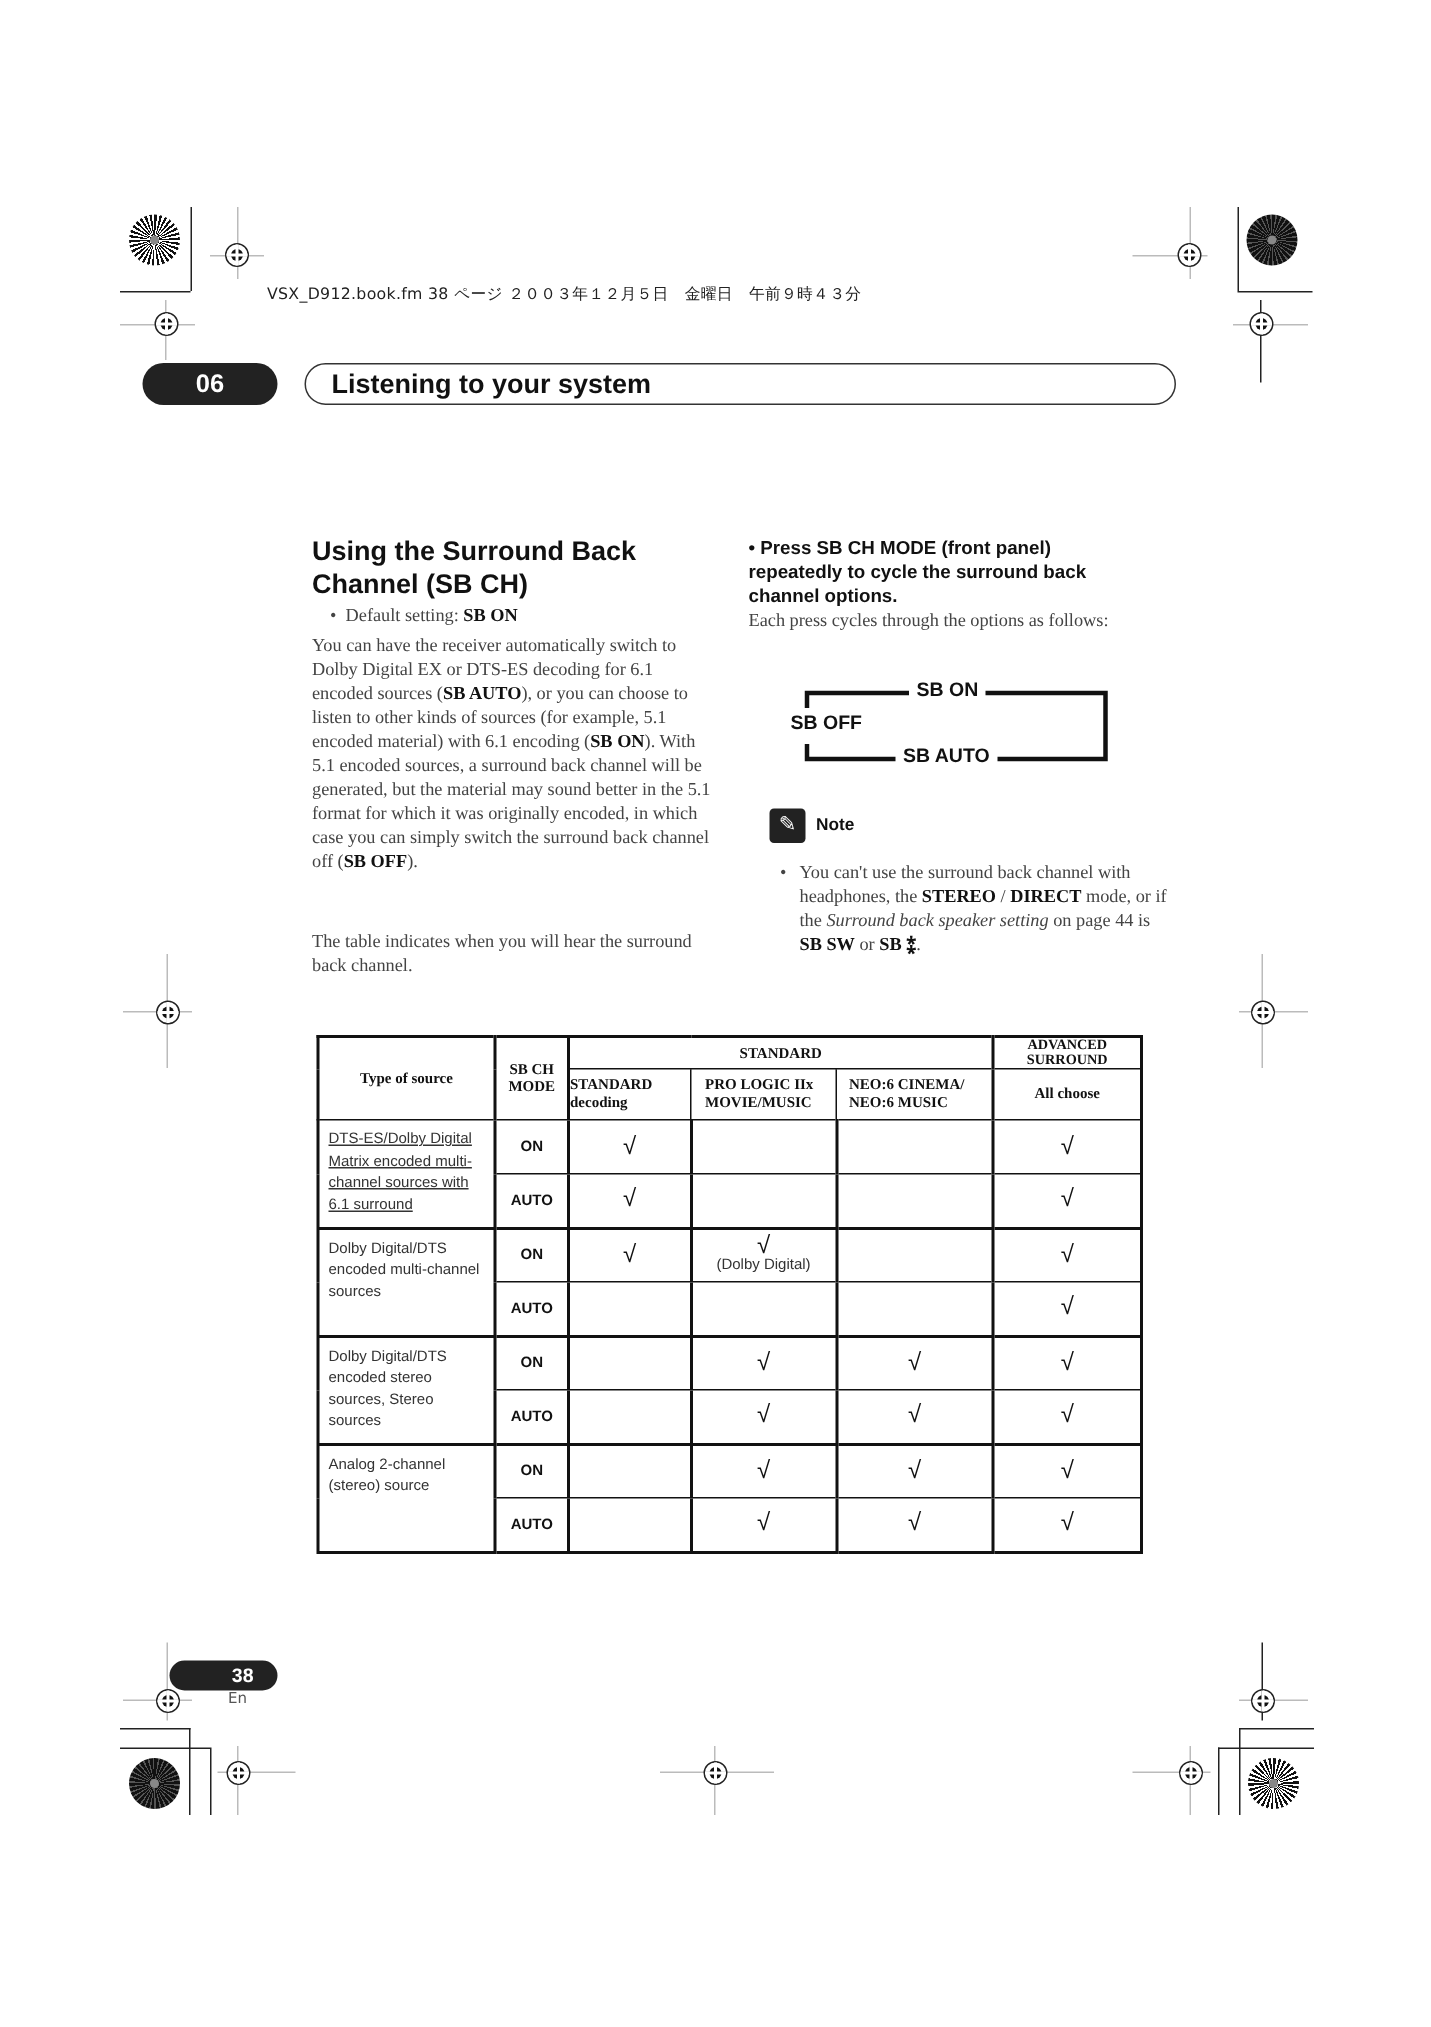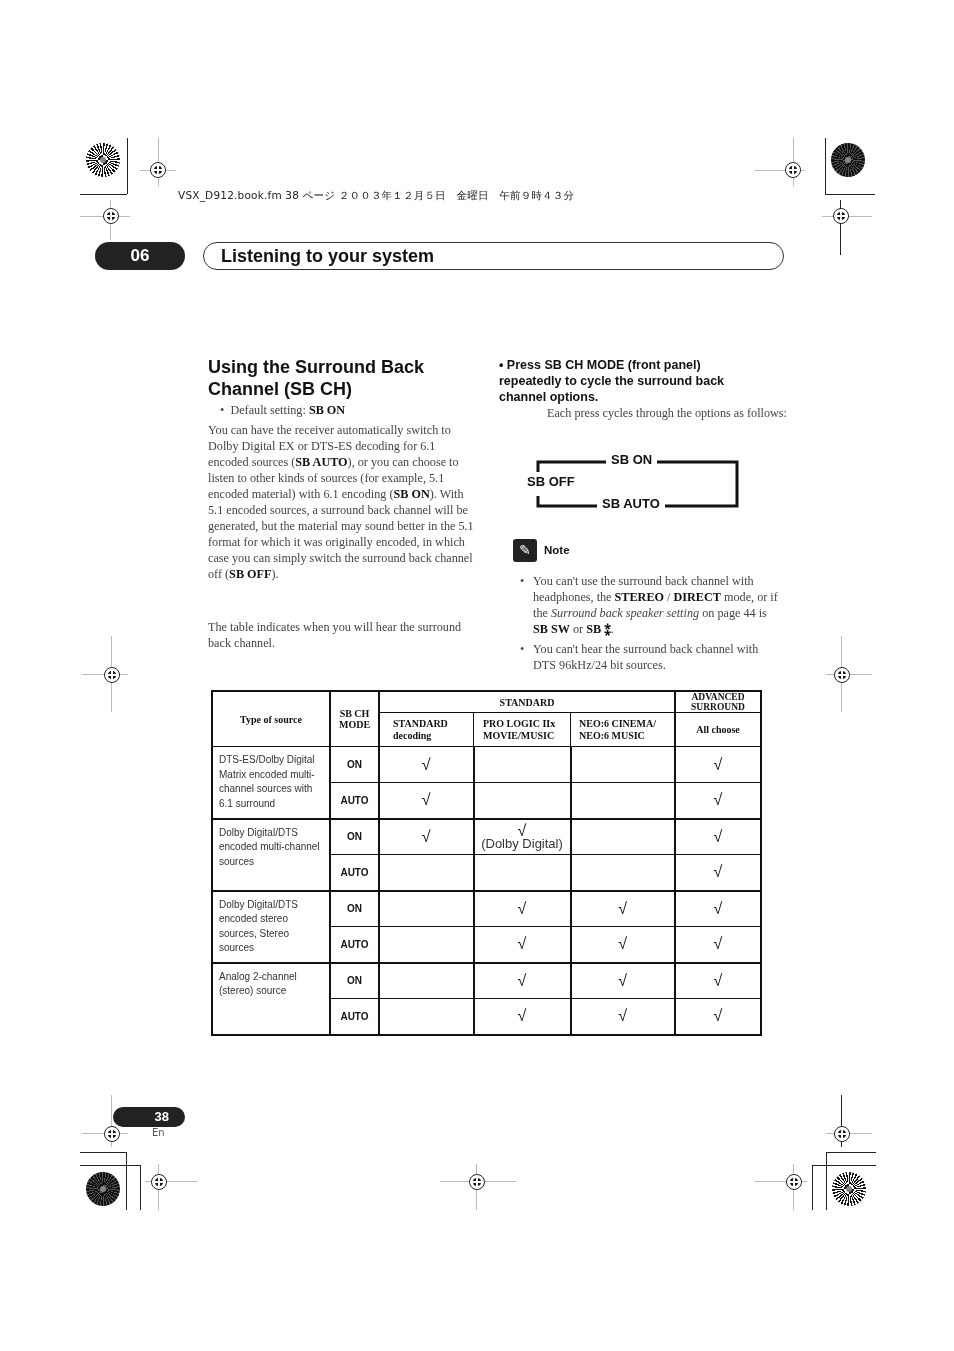--- a/index.html
+++ b/index.html
@@ -33,42 +33,42 @@
   .h1 { position: absolute; left: 208px; top: 356px; width: 280px; font-weight: bold; font-size: 18px;
         line-height: 22px; color: #111; font-family: "Liberation Sans", sans-serif; }
   .para { font-size: 12.2px; line-height: 16px; color: #444; font-family: Liberation Serif, serif; }
   .para b { color: #111; }
   .bullet-default { position: absolute; left: 220px; top: 402px; }
   .body1 { position: absolute; left: 208px; top: 422px; width: 270px; }
   .body2 { position: absolute; left: 208px; top: 619px; width: 270px; }
 
   .step { position: absolute; left: 499px; top: 357px; width: 265px; font-weight: bold; font-size: 12.5px;
           line-height: 16px; color: #111; font-family: "Liberation Sans", sans-serif; }
-  .step-body { position: absolute; left: 499px; top: 405px; width: 265px; margin-left: 48px; }
+  .step-body { position: absolute; left: 499px; top: 405px; width: 265px; }
 
   .cycle { position: absolute; left: 520px; top: 450px; width: 225px; height: 62px; }
   .cycle .lbl { position: absolute; font-weight: bold; font-size: 13px; background: #fff; padding: 0 5px;
                 color: #111; font-family: "Liberation Sans", sans-serif; }
 
   .note-icon { position: absolute; left: 513px; top: 539px; width: 24px; height: 23px; background: #222;
                border-radius: 3px; color: #fff; font-size: 14px; text-align: center; line-height: 23px; }
   .note-title { position: absolute; left: 544px; top: 544px; font-weight: bold; font-size: 11.5px; color: #111;
                 font-family: "Liberation Sans", sans-serif; }
   .notes { position: absolute; left: 508px; top: 561px; width: 262px; margin: 12px; padding: 0; list-style: none; }
   .notes li { position: relative; padding-left: 13px; margin-bottom: 4px; }
   .notes li::before { content: "•"; position: absolute; left: 0; top: 0; color: #444; }
 
   table.sbtable { position: absolute; left: 211px; top: 690px; width: 551px; border-collapse: collapse;
                   border: 2px solid #111; font-family: "Liberation Sans", sans-serif; }
   .sbtable th, .sbtable td { border: 1px solid #111; padding: 0; }
   .sbtable th { font-size: 10px; font-weight: bold; color: #111; font-family: Liberation Serif, serif; }
   .sbtable .src { font-size: 10px; color: #333; text-align: left; vertical-align: top; padding: 6px 5px 4px 6px; line-height: 14.5px; font-weight: normal; }
   .sbtable .mode { font-size: 10px; font-weight: bold; text-align: center; color: #111; border-left: 2px solid #111; border-right: 2px solid #111; }
   .sbtable .chk { text-align: center; font-size: 16px; color: #111; }
-  .sbtable .sub { display: block; font-size: 13px; color: #333; line-height: 11px; }
+  .sbtable .sub { display: block; font-size: 10px; color: #333; line-height: 11px; }
   .sbtable tbody tr { height: 36px; }
   .sbtable tr.grp-end td { border-bottom: 2px solid #111; }
   .adv-col { border-left: 2px solid #111 !important; margin-top: 16px; }
 
   .page-pill { position: absolute; left: 113px; top: 1107px; width: 72px; height: 20px; background: #222;
                border-radius: 10px; color: #fff; font-weight: bold; font-size: 13px; text-align: right;
                padding-right: 16px; box-sizing: border-box; line-height: 20px; font-family: "Liberation Sans", sans-serif; }
   .page-lang { position: absolute; left: 152px; top: 1127px; font-size: 10px; color: #555; }
 </style>
 </head>
@@ -177,41 +177,40 @@
   </svg>
   <span class="lbl" style="left:86px;top:2px;">SB ON</span>
   <span class="lbl" style="left:77px;top:46px;">SB AUTO</span>
   <span class="lbl" style="left:2px;top:24px;">SB OFF</span>
 </div>
 
 <div class="note-icon">✎</div>
 <div class="note-title">Note</div>
 <ul class="notes para" id="notes">
     <li><span>You can't use the surround back channel with headphones, the </span><b>STEREO</b><span> / </span><b>DIRECT</b><span> mode, or if the </span><i>Surround back speaker setting</i><span> on page 44 is </span><b>SB SW</b><span> or </span><b>SB ⁑</b><span>.</span></li>
-    <li><span>You can't hear the surround back channel with DTS 96kHz/24 bit sources.</span></li>
   </ul>
 
 <table class="sbtable">
   <thead>
     <tr style="height:18px;">
       <th rowspan="2" style="width:116px;">Type of source</th>
       <th rowspan="2" class="mode" style="width:47px;line-height:11px;">SB CH MODE</th>
       <th colspan="3">STANDARD</th>
       <th class="adv-col" style="font-size:9.5px;">ADVANCED SURROUND</th>
     </tr>
     <tr style="height:34px;">
-      <th style="width:80px;text-align:left;padding-left:13px;line-height:12px;">STANDARD decoding</th>
+      <th style="width:80px;text-align:left;line-height:12px;">STANDARD decoding</th>
       <th style="width:87px;text-align:left;padding-left:9px;line-height:12px;">PRO LOGIC IIx MOVIE/MUSIC</th>
       <th style="width:95px;text-align:left;padding-left:8px;line-height:12px;margin-top:45px;">NEO:6 CINEMA/ NEO:6 MUSIC</th>
       <th class="adv-col">All choose</th>
     </tr>
   </thead>
   <tbody id="tbody">
       <tr>
-        <td class="src" rowspan="2" style="border-bottom: 2px solid rgb(17, 17, 17);">DTS-ES/Dolby Digital Matrix encoded multi-channel sources with 6.1 surround</td>
+        <td class="src" rowspan="2" style="border-bottom: 2px solid rgb(17, 17, 17); text-decoration: underline;">DTS-ES/Dolby Digital Matrix encoded multi-channel sources with 6.1 surround</td>
         <td class="mode">ON</td>
         <td class="chk"><span>√</span></td>
         <td class="chk" style="border-left: 2px solid rgb(17, 17, 17);"><span></span></td>
         <td class="chk" style="border-left: 2px solid rgb(17, 17, 17);"><span></span></td>
         <td class="chk adv-col"><span>√</span></td>
       </tr>
       <tr class="grp-end">
         <td class="mode">AUTO</td>
         <td class="chk"><span>√</span></td>
         <td class="chk" style="border-left: 2px solid rgb(17, 17, 17);"><span></span></td>

